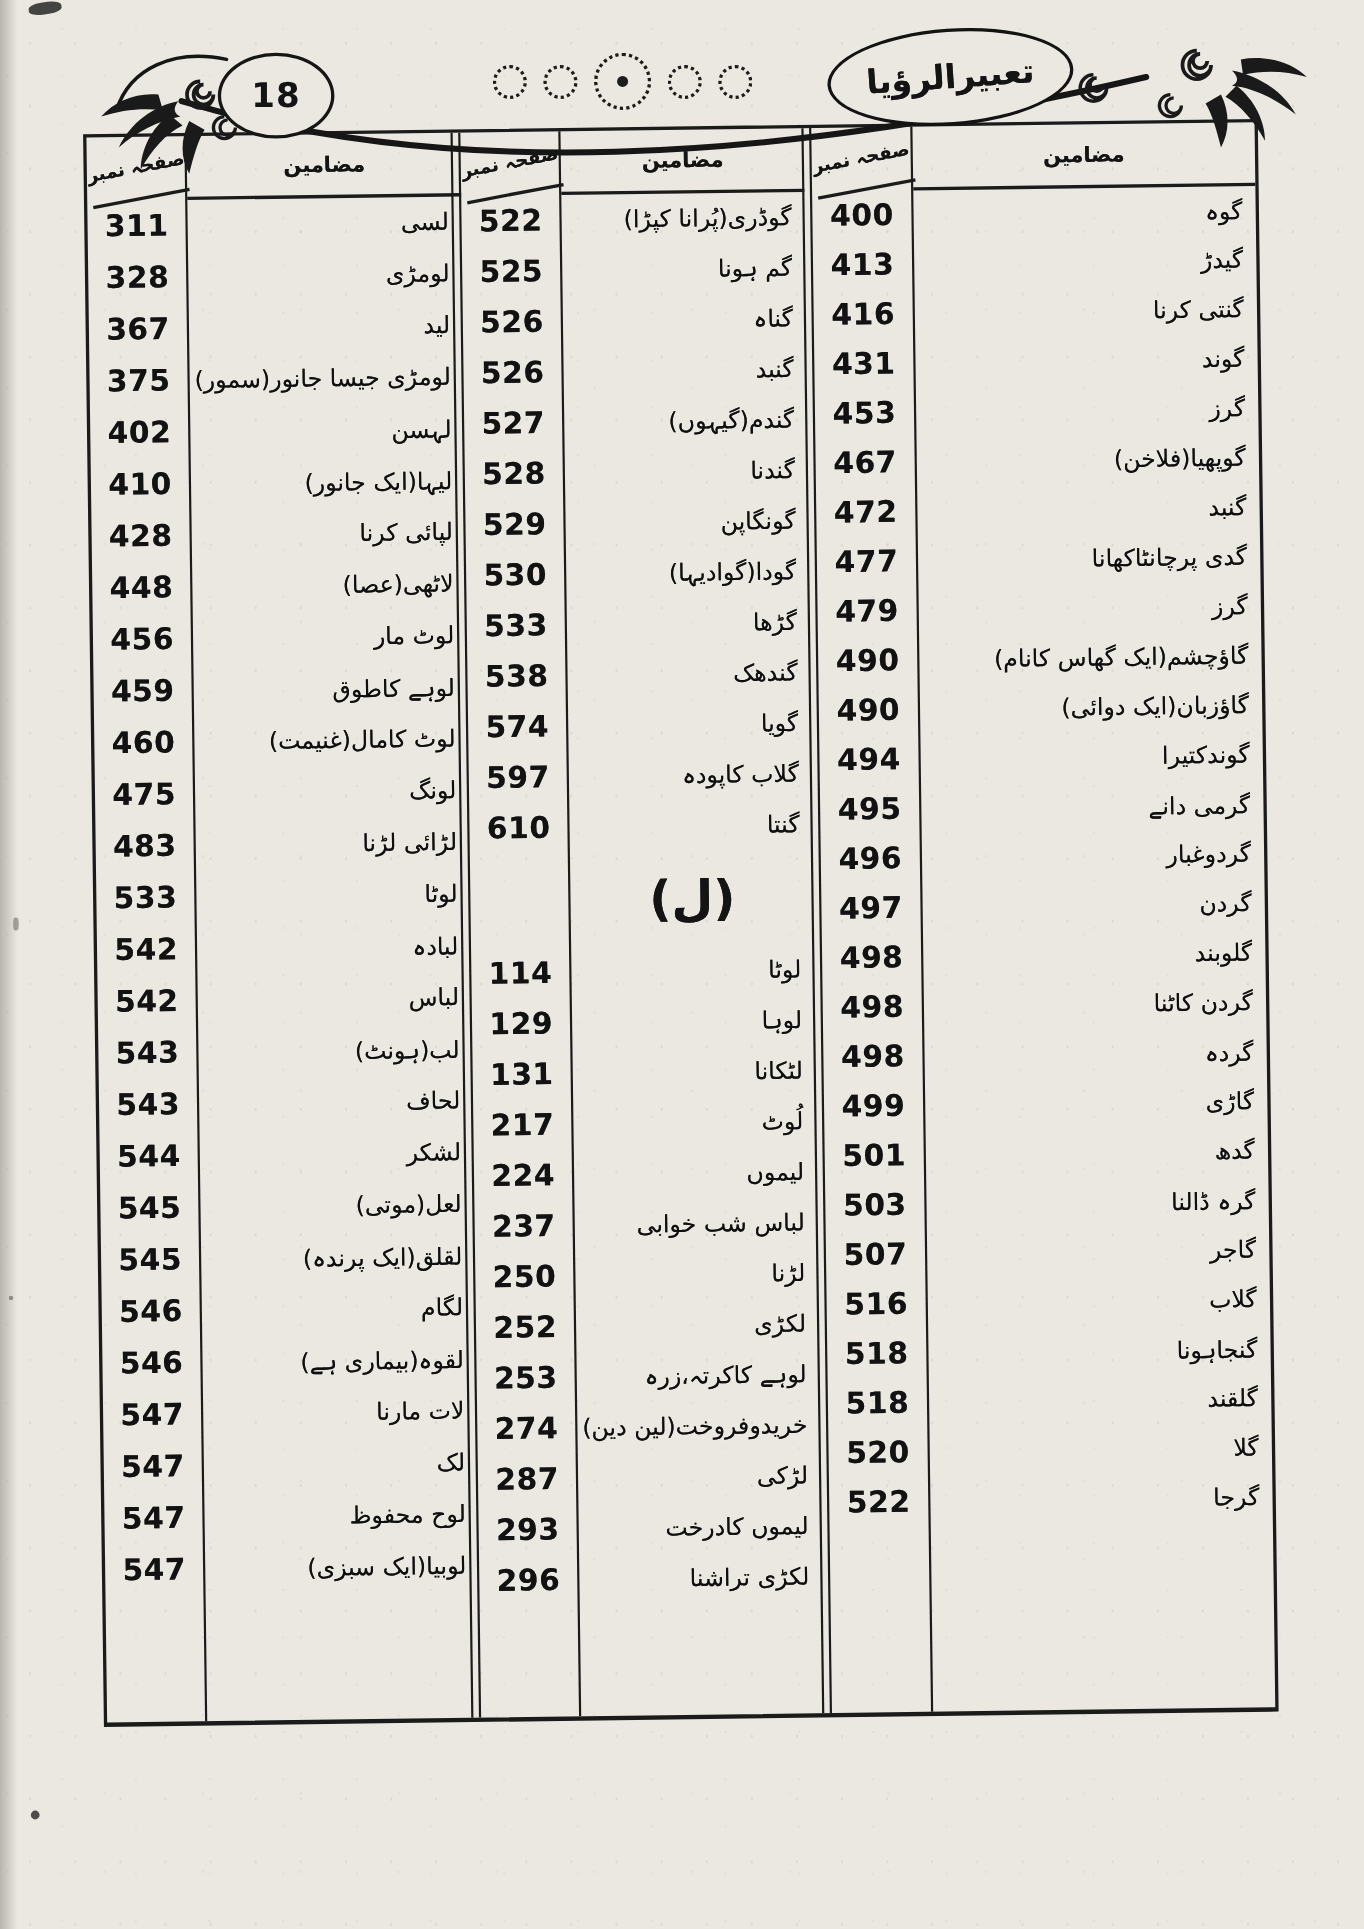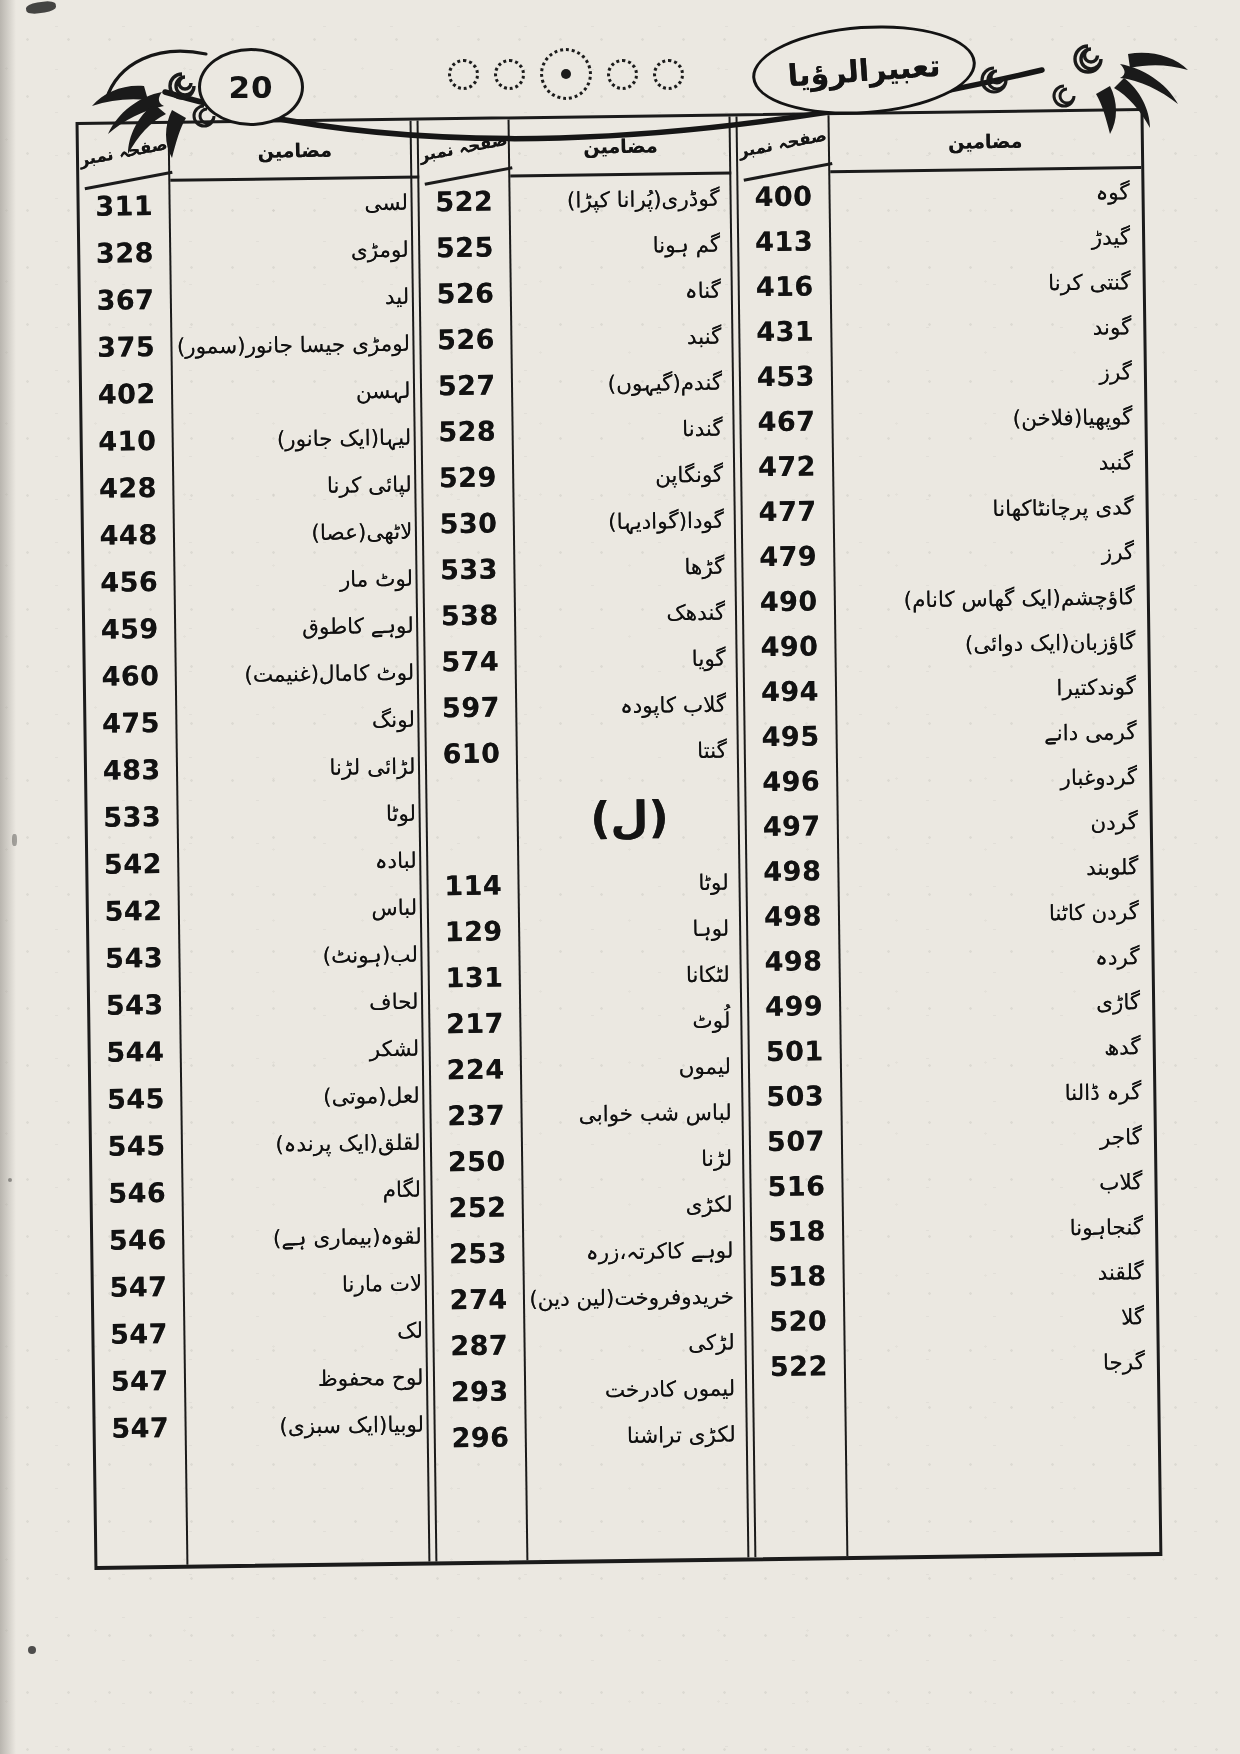--- a/index.html
+++ b/index.html
@@ -133,21 +133,21 @@
         <path d="M78,52 C56,56 34,72 24,94 C40,80 60,70 80,66 C72,62 75,56 78,52 Z"></path>
         <path d="M70,64 C54,76 44,96 44,114 C54,96 66,82 82,74 Z"></path>
         <path d="M88,70 C80,86 80,104 88,118 C92,102 96,88 102,78 Z"></path>
         <path d="M60,46 C40,44 20,52 8,66 C26,60 44,58 64,60 Z"></path>
       </g>
       <path d="M98,34 a12,12 0 1,0 12,12 a9,9 0 1,1 -9,-9 a6,6 0 1,0 6,6" fill="none" stroke="#1a1a1a" stroke-width="3.4"></path>
       <path d="M120,66 a10,10 0 1,0 10,10 a7,7 0 1,1 -7,-7" fill="none" stroke="#1a1a1a" stroke-width="3"></path>
     </svg>
 
     <div class="page-oval">
-      <span>20</span>
+      <span>18</span>
     </div>
 
     <div class="rosettes">
       <span class="rosette"></span>
       <span class="rosette"></span>
       <span class="rosette big"></span>
       <span class="rosette"></span>
       <span class="rosette"></span>
     </div>
 

